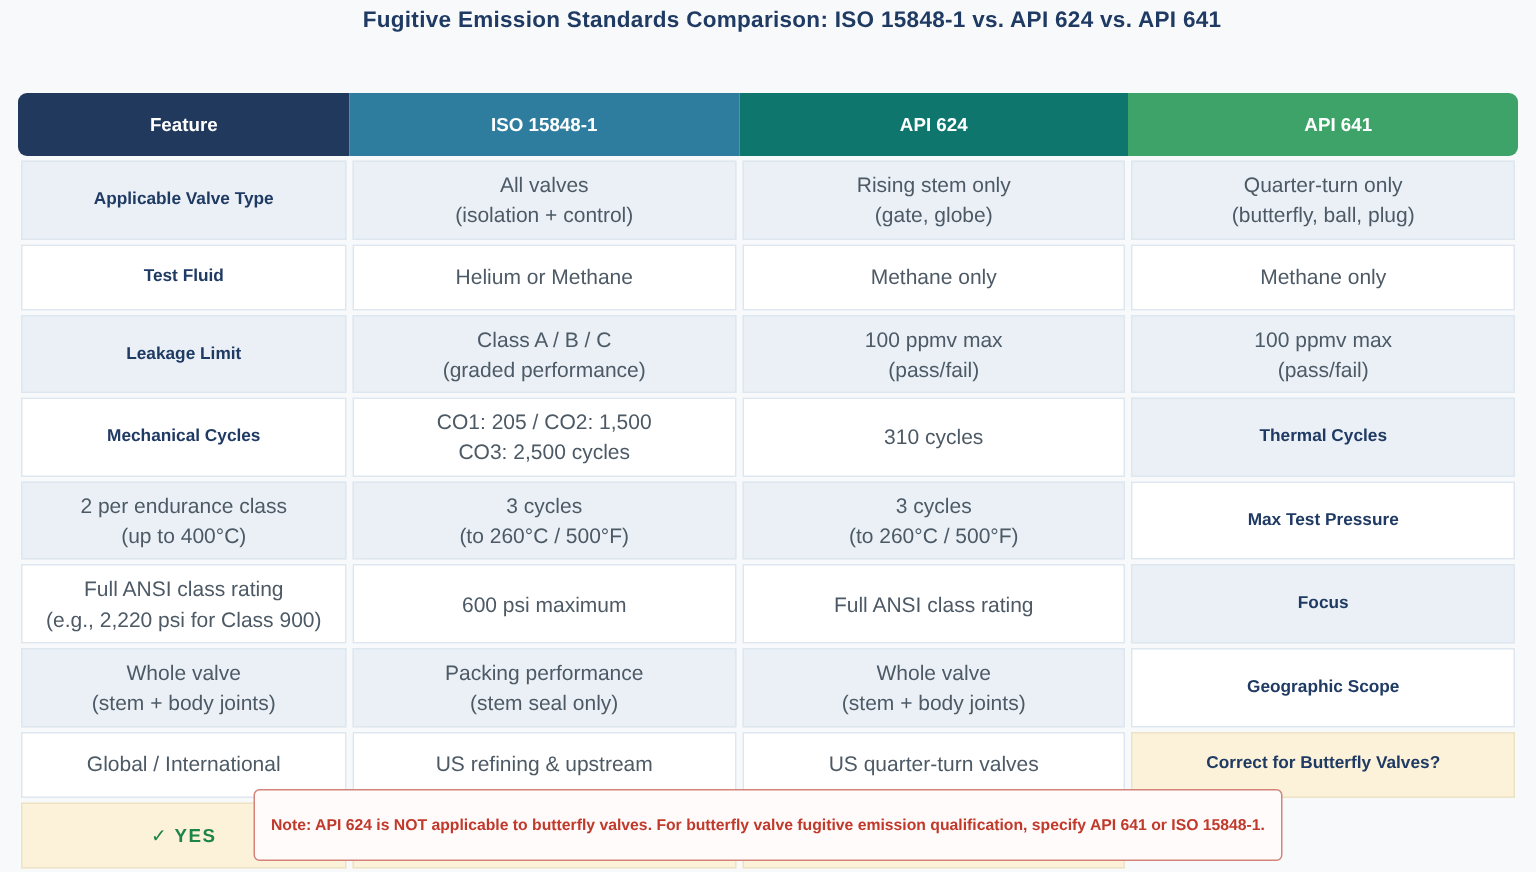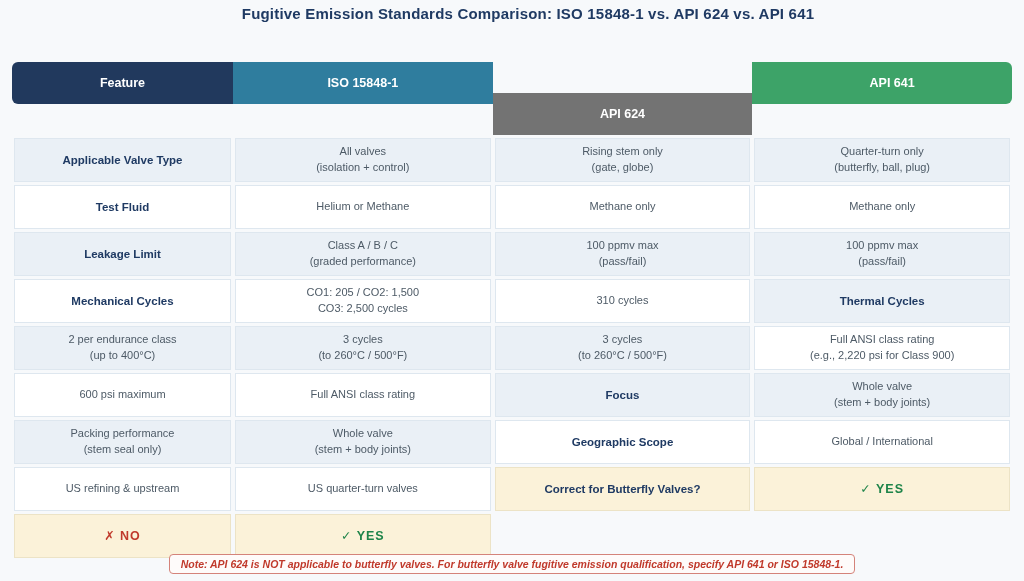--- a/index.html
+++ b/index.html
@@ -20,46 +20,46 @@
   .hcell {
     height:42px; display:flex; align-items:center; justify-content:center;
     color:#ffffff; font-weight:bold; font-size:12.5px;
   }
   .hcell.first { border-radius:6px 0 0 6px; }
   .hcell.last  { border-radius:0 6px 6px 0; }
   .cell {
     margin:0 2px; min-height:44px;
     display:flex; align-items:center; justify-content:center;
     text-align:center; border:1px solid #dee7ef;
-    font-size:11px; color:#4d5a66; line-height:1.45;
+    font-size:14px; color:#4d5a66; line-height:1.45;
     white-space:pre-line; padding:5px 10px;
   }
   .feature { font-weight:bold; color:#1f3a63; font-size:11.5px; }
   .row-alt   { background:#eaf0f6; }
   .row-plain { background:#ffffff; }
   .row-highlight { background:#fbf2d9; border-color:#ece3c6; }
   .val-yes { color:#1e8449; font-weight:bold; font-size:12.5px; letter-spacing:1px; }
   .val-no  { color:#c0392b; font-weight:bold; font-size:12.5px; letter-spacing:1px; }
   .note-wrap { position:absolute; bottom:7px; left:0; width:100%; text-align:center; }
   .note-box {
     display:inline-block; border:1px solid #d4837a; border-radius:4px;
-    padding:3px 11px; color:#c0392b; font-size:10.5px;
-    font-style:italic; font-weight:bold; background:#fefbfa;
+    padding:17px 11px; color:#c0392b; font-size:10.5px;
+    font-weight:bold; background:#fefbfa;
   }
 </style>
 </head>
 <body>
 
 <div class="title">Fugitive Emission Standards Comparison: ISO 15848-1 vs. API 624 vs. API 641</div>
 
 <div class="table-wrap">
   <div class="grid" id="table-grid">
       <div class="hcell first" style="background: rgb(33, 57, 93);">Feature</div>
       <div class="hcell" style="background: rgb(47, 125, 158);">ISO 15848-1</div>
-      <div class="hcell" style="background: #737373; margin-top: 31px;">API 624</div>
+      <div class="hcell" style="background: #0f766e;">API 624</div>
       <div class="hcell last" style="background: rgb(61, 163, 104); padding-left: 20px;">API 641</div>
       <div class="cell feature row-alt">Applicable Valve Type</div>
       <div class="cell row-alt">All valves
 (isolation + control)</div>
       <div class="cell row-alt">Rising stem only
 (gate, globe)</div>
       <div class="cell row-alt">Quarter-turn only
 (butterfly, ball, plug)</div>
       <div class="cell feature row-plain">Test Fluid</div>
       <div class="cell row-plain">Helium or Methane</div>
@@ -76,20 +76,21 @@
       <div class="cell row-plain">CO1: 205 / CO2: 1,500
 CO3: 2,500 cycles</div>
       <div class="cell row-plain">310 cycles</div>
       <div class="cell feature row-alt">Thermal Cycles</div>
       <div class="cell row-alt">2 per endurance class
 (up to 400°C)</div>
       <div class="cell row-alt">3 cycles
 (to 260°C / 500°F)</div>
       <div class="cell row-alt">3 cycles
 (to 260°C / 500°F)</div>
+      <div class="cell feature row-plain">Max Test Pressure</div>
       <div class="cell row-plain">Full ANSI class rating
 (e.g., 2,220 psi for Class 900)</div>
       <div class="cell row-plain">600 psi maximum</div>
       <div class="cell row-plain">Full ANSI class rating</div>
       <div class="cell feature row-alt">Focus</div>
       <div class="cell row-alt">Whole valve
 (stem + body joints)</div>
       <div class="cell row-alt">Packing performance
 (stem seal only)</div>
       <div class="cell row-alt">Whole valve

